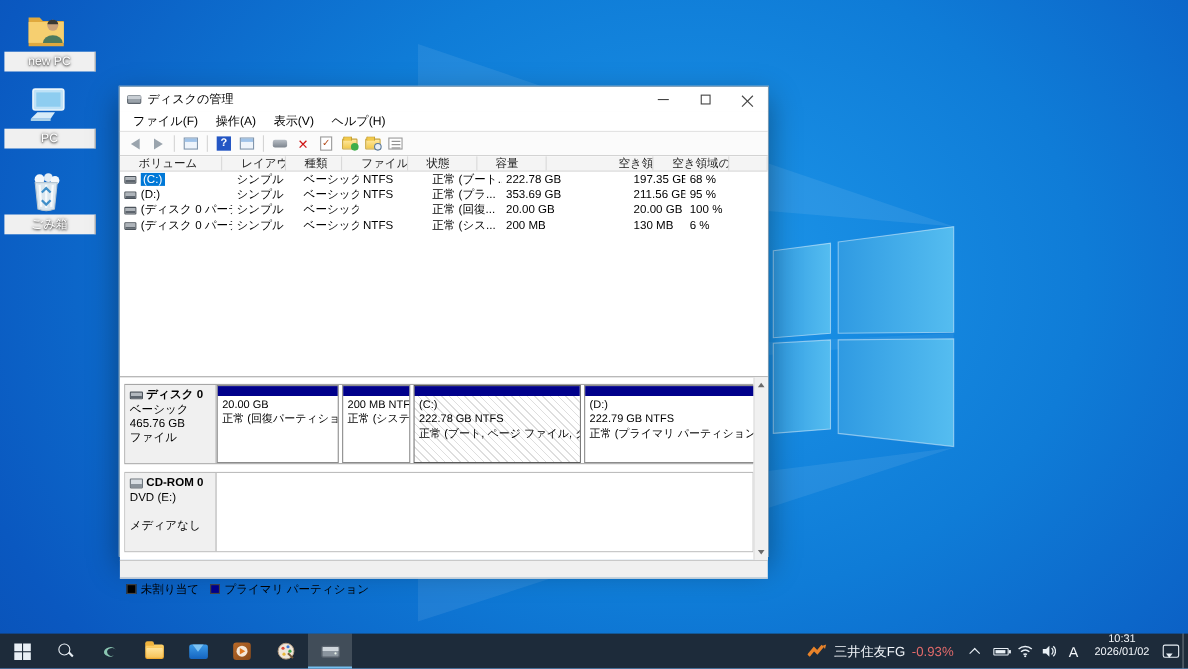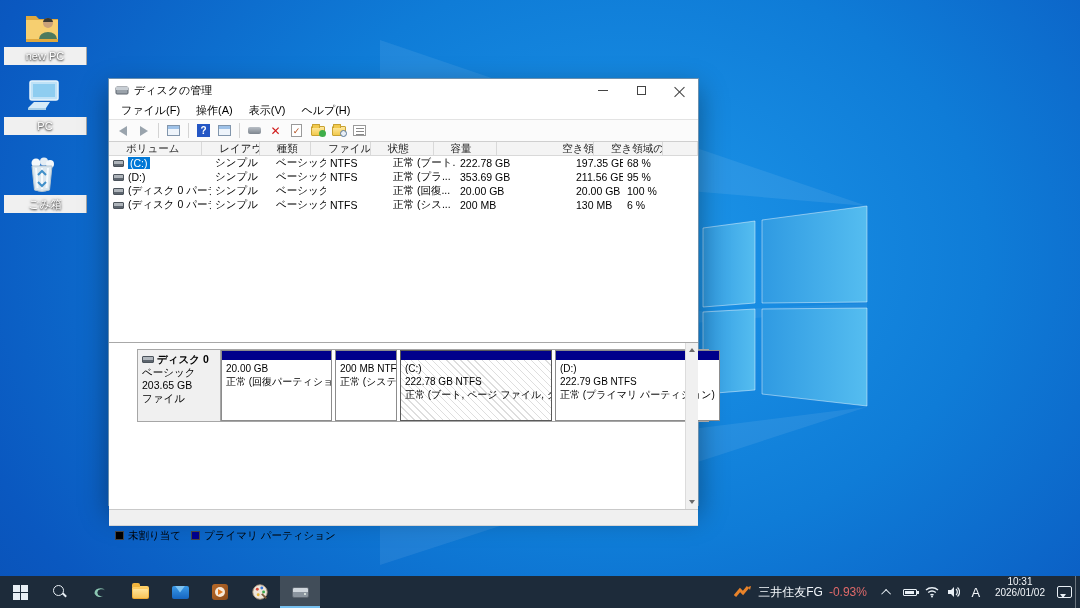--- a/index.html
+++ b/index.html
@@ -76,21 +76,21 @@
     white-space:nowrap; overflow:hidden; }
   .lrow .bc { padding:0 4px; white-space:nowrap; overflow:hidden; display:flex; align-items:center; }
   .c1{width:102px;} .c2{width:61px;} .c3{width:54px;} .c4{width:63px;} .c5{width:67px;}
   .c6{width:68px;} .c7{width:51px;margin-left:48px;} .c8{width:74px;} .c9{flex:1;}
   .volico { width:11px; height:7px; flex:none; margin-right:4px; border-radius:1px;
     background:linear-gradient(#aeb4ba 0 3px, #5d656e 3px); border:1px solid #4c545c; }
   .selcell { background:#0078d7; color:#fff; padding:0 2px; }
 
   
   .graphpane { height:167px; background:#fff; border-top:1px solid #a8a8a8; position:relative; flex:none; }
-  .diskrow { position:absolute; left:4px; top:6px; width:572px; height:73px; border:1px solid #a6a6a6; display:flex;margin-left:24px; }
+  .diskrow { position:absolute; left:4px; top:6px; width:572px; height:73px; border:1px solid #a6a6a6; display:flex; }
   .dlabel { width:83px; flex:none; background:#f0f0f0; border-right:1px solid #a6a6a6; padding:3px 4px;
     font-size:10.5px; line-height:13px; }
   .dlabel .dl1 { font-weight:bold; display:flex; align-items:center; gap:3px; }
   .dlabel .dico { width:12px; height:7px; background:linear-gradient(#b2b8be 0 3px,#5d656e 3px);
     border:1px solid #4c545c; border-radius:1px; flex:none; }
   .parts { flex:1; display:flex; gap:3px; padding:0; }
   .part { border:1px solid #8c8c8c; background:#fff; display:flex; flex-direction:column; }
   .pw1{width:111px;} .pw2{width:62px;} .pw3{width:152px;} .pw4{flex:1;}
   .pbar { height:9px; flex:none; }
   .ptxt { flex:1; padding:2px 4px; font-size:10px; line-height:13px; white-space:nowrap; overflow:hidden; }
@@ -349,21 +349,21 @@
 
     <div class="graphpane">
 
       <div class="diskrow">
         <div class="dlabel">
           <div class="dl1">
               <span class="dico"></span>
               <span>ディスク 0</span>
             </div>
           <div>ベーシック</div>
-          <div>203.65 GB</div>
+          <div>465.76 GB</div>
           <div>ファイル</div>
         </div>
         <div class="parts">
           <div class="part pw1">
             <div class="pbar" style="background: rgb(0, 0, 139);"></div>
             <div class="ptxt">
               <div></div>
               <div>20.00 GB</div>
               <div>正常 (回復パーティション)</div>
             </div>
@@ -388,20 +388,32 @@
             <div class="pbar" style="background: rgb(0, 0, 139);"></div>
             <div class="ptxt">
               <div>(D:)</div>
               <div>222.79 GB NTFS</div>
               <div>正常 (プライマリ パーティション)</div>
             </div>
           </div>
         </div>
       </div>
 
+      <div class="cdrow">
+        <div class="dlabel">
+          <div class="dl1">
+              <span class="cdico"></span>
+              <span>CD-ROM 0</span>
+            </div>
+          <div>DVD (E:)</div>
+          <div>&nbsp;</div>
+          <div>メディアなし</div>
+        </div>
+        <div class="cdempty"></div>
+      </div>
 
       <div class="vscroll">
         <div class="varr up">
             <span class="tri-up"></span>
           </div>
         <div class="varr dn">
             <span class="tri-dn"></span>
           </div>
       </div>
     </div>

